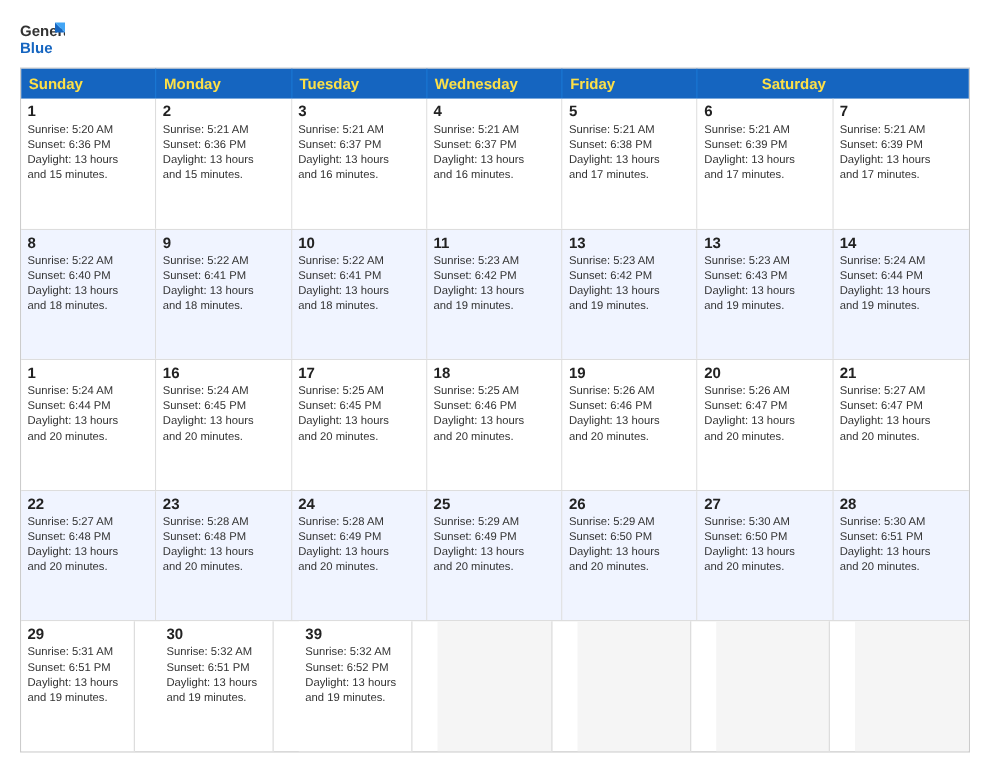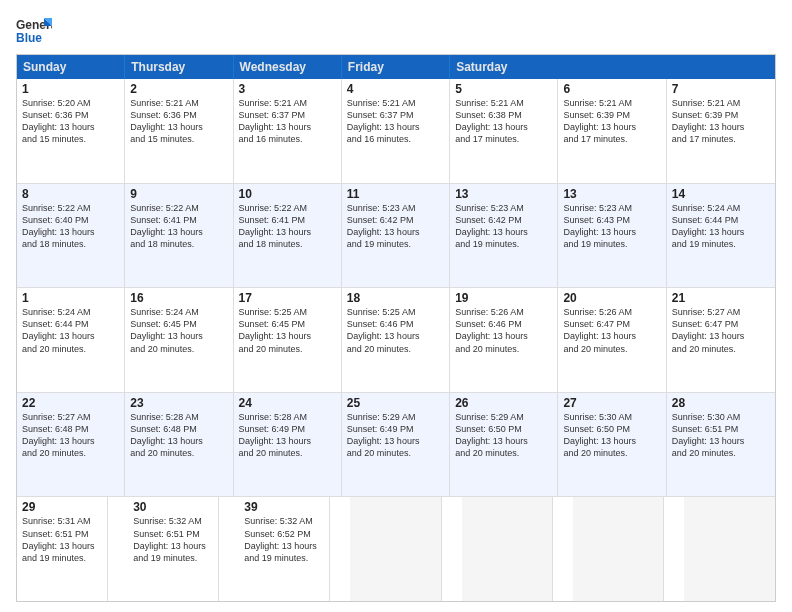--- a/index.html
+++ b/index.html
@@ -49,28 +49,28 @@
       display: flex;
       flex-direction: column;
       border: 1px solid #ccc;
     }
     .cal-header {
       display: grid;
       grid-template-columns: repeat(7, 1fr);
       background: #1565C0;
     }
     .cal-header-cell {
-      color: #e5e5e5;
+      color: #fde047;
       font-size: 12px;
       font-weight: bold;
       padding: 5px 6px;
       text-align: left;
       border-right: 1px solid #1976D2;
     }
-    .cal-header-cell:last-child { border-right: none; }
+    .cal-header-cell:last-child { border-right: none; text-align: right; }
     .cal-body {
       flex: 1;
       display: flex;
       flex-direction: column;
     }
     .cal-row {
       display: grid;
       grid-template-columns: repeat(7, 1fr);
       flex: 1;
       border-bottom: 1px solid #ddd;
@@ -114,21 +114,22 @@
     </div>
     <div class="title-block">
       <div class="main-title"></div>
       <div class="subtitle"></div>
     </div>
   </div>
 
   <div class="calendar">
     <div class="cal-header" id="cal-header">
         <div class="cal-header-cell">Sunday</div>
-        <div class="cal-header-cell">Thursday</div>
+        <div class="cal-header-cell">Monday</div>
+        <div class="cal-header-cell">Tuesday</div>
         <div class="cal-header-cell">Wednesday</div>
         <div class="cal-header-cell">Friday</div>
         <div class="cal-header-cell">Saturday</div>
       </div>
     <div class="cal-body" id="cal-body">
         <div class="cal-row">
           <div class="cal-cell">
             <div class="day-num">1</div>
             <div class="cell-text">Sunrise: 5:20 AM<br>Sunset: 6:36 PM<br>Daylight: 13 hours<br>and 15 minutes.</div>
           </div>

